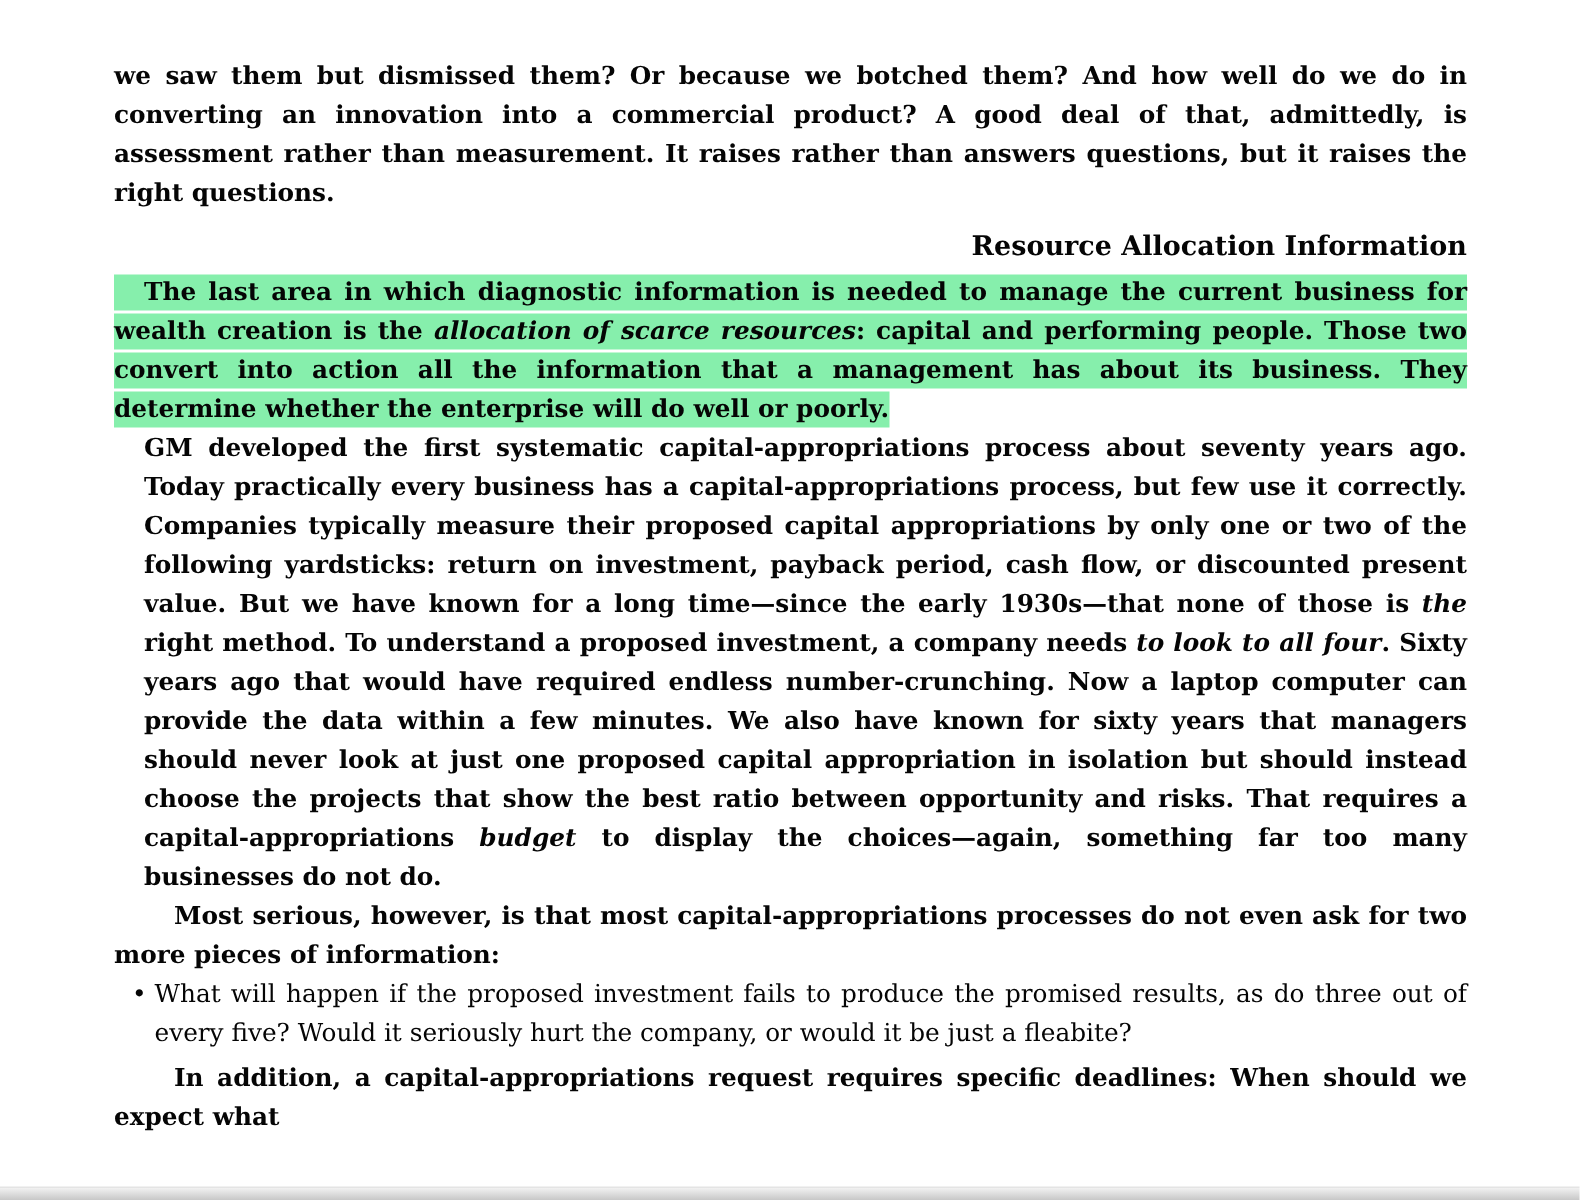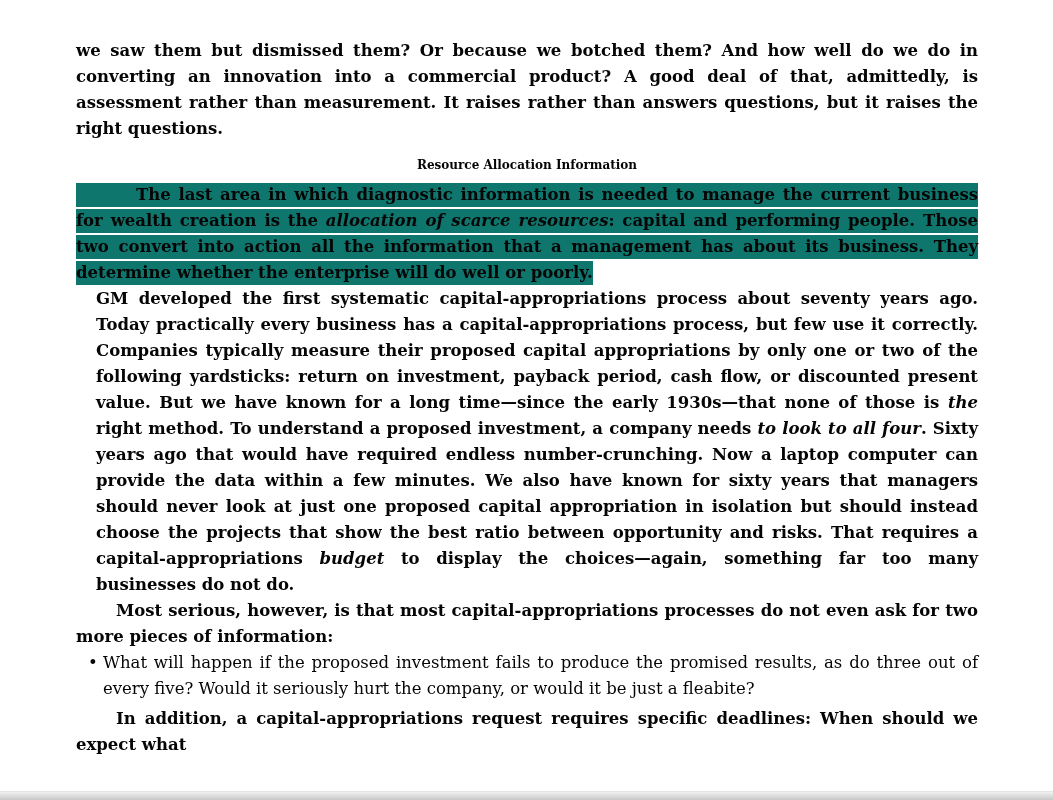--- a/index.html
+++ b/index.html
@@ -21,32 +21,32 @@
     left: 76px;
     width: 902px;
     font-size: 16.5px;
     line-height: 26px;
     text-align: justify;
   }
   p { margin: 0; font-weight: bold; }
   .para { text-align: justify; }
   .indent-first { text-indent: 40px; }
   h2.section-heading {
-    font-size: 12px;
+    font-size: 18px;
     line-height: 26px;
     margin: 10px 0 4px 0;
     font-weight: bold;
-    text-align: center;
+    text-align: right;
   }
   
   mark.hl {
-    background: #0f766e;
+    background: #86efac;
     color: inherit;
     margin-left: -40px;
-    padding-left: 60px;
+    padding-left: 20px;
     padding-top: 2px;
     padding-bottom: 3px;
   }
   .block-indent { margin-left: 20px; }
   ul.bullet-list {
     list-style: none;
     margin: 0;
     padding: 0 0 0 12px;
   }
   ul.bullet-list li {

